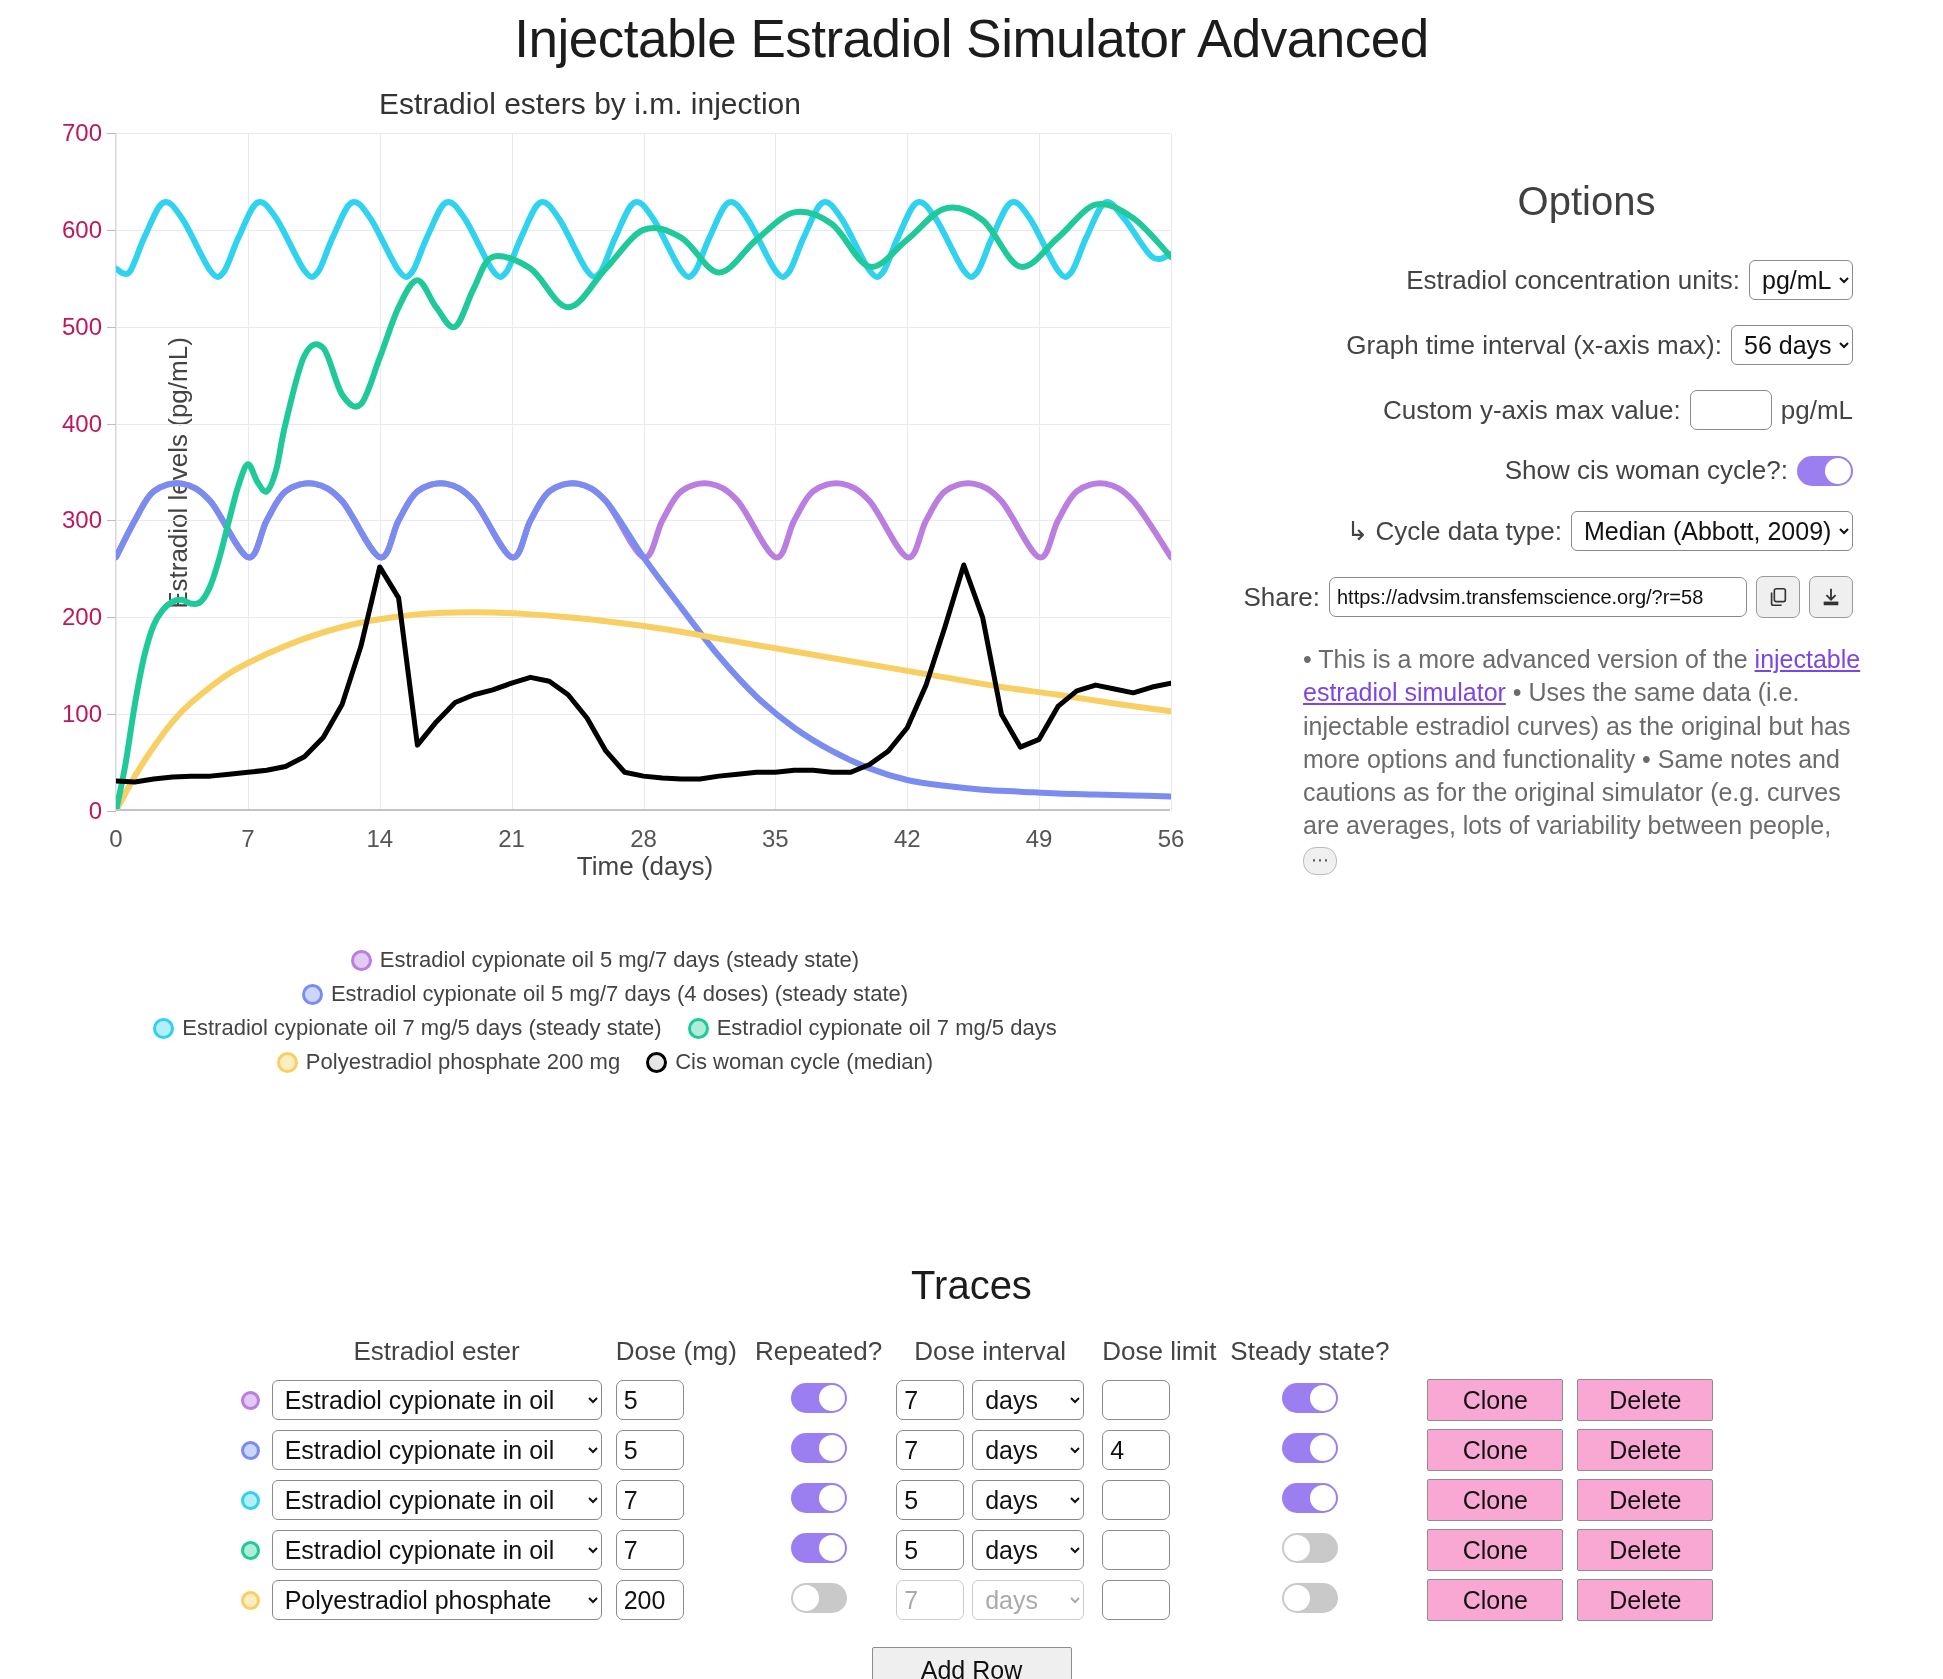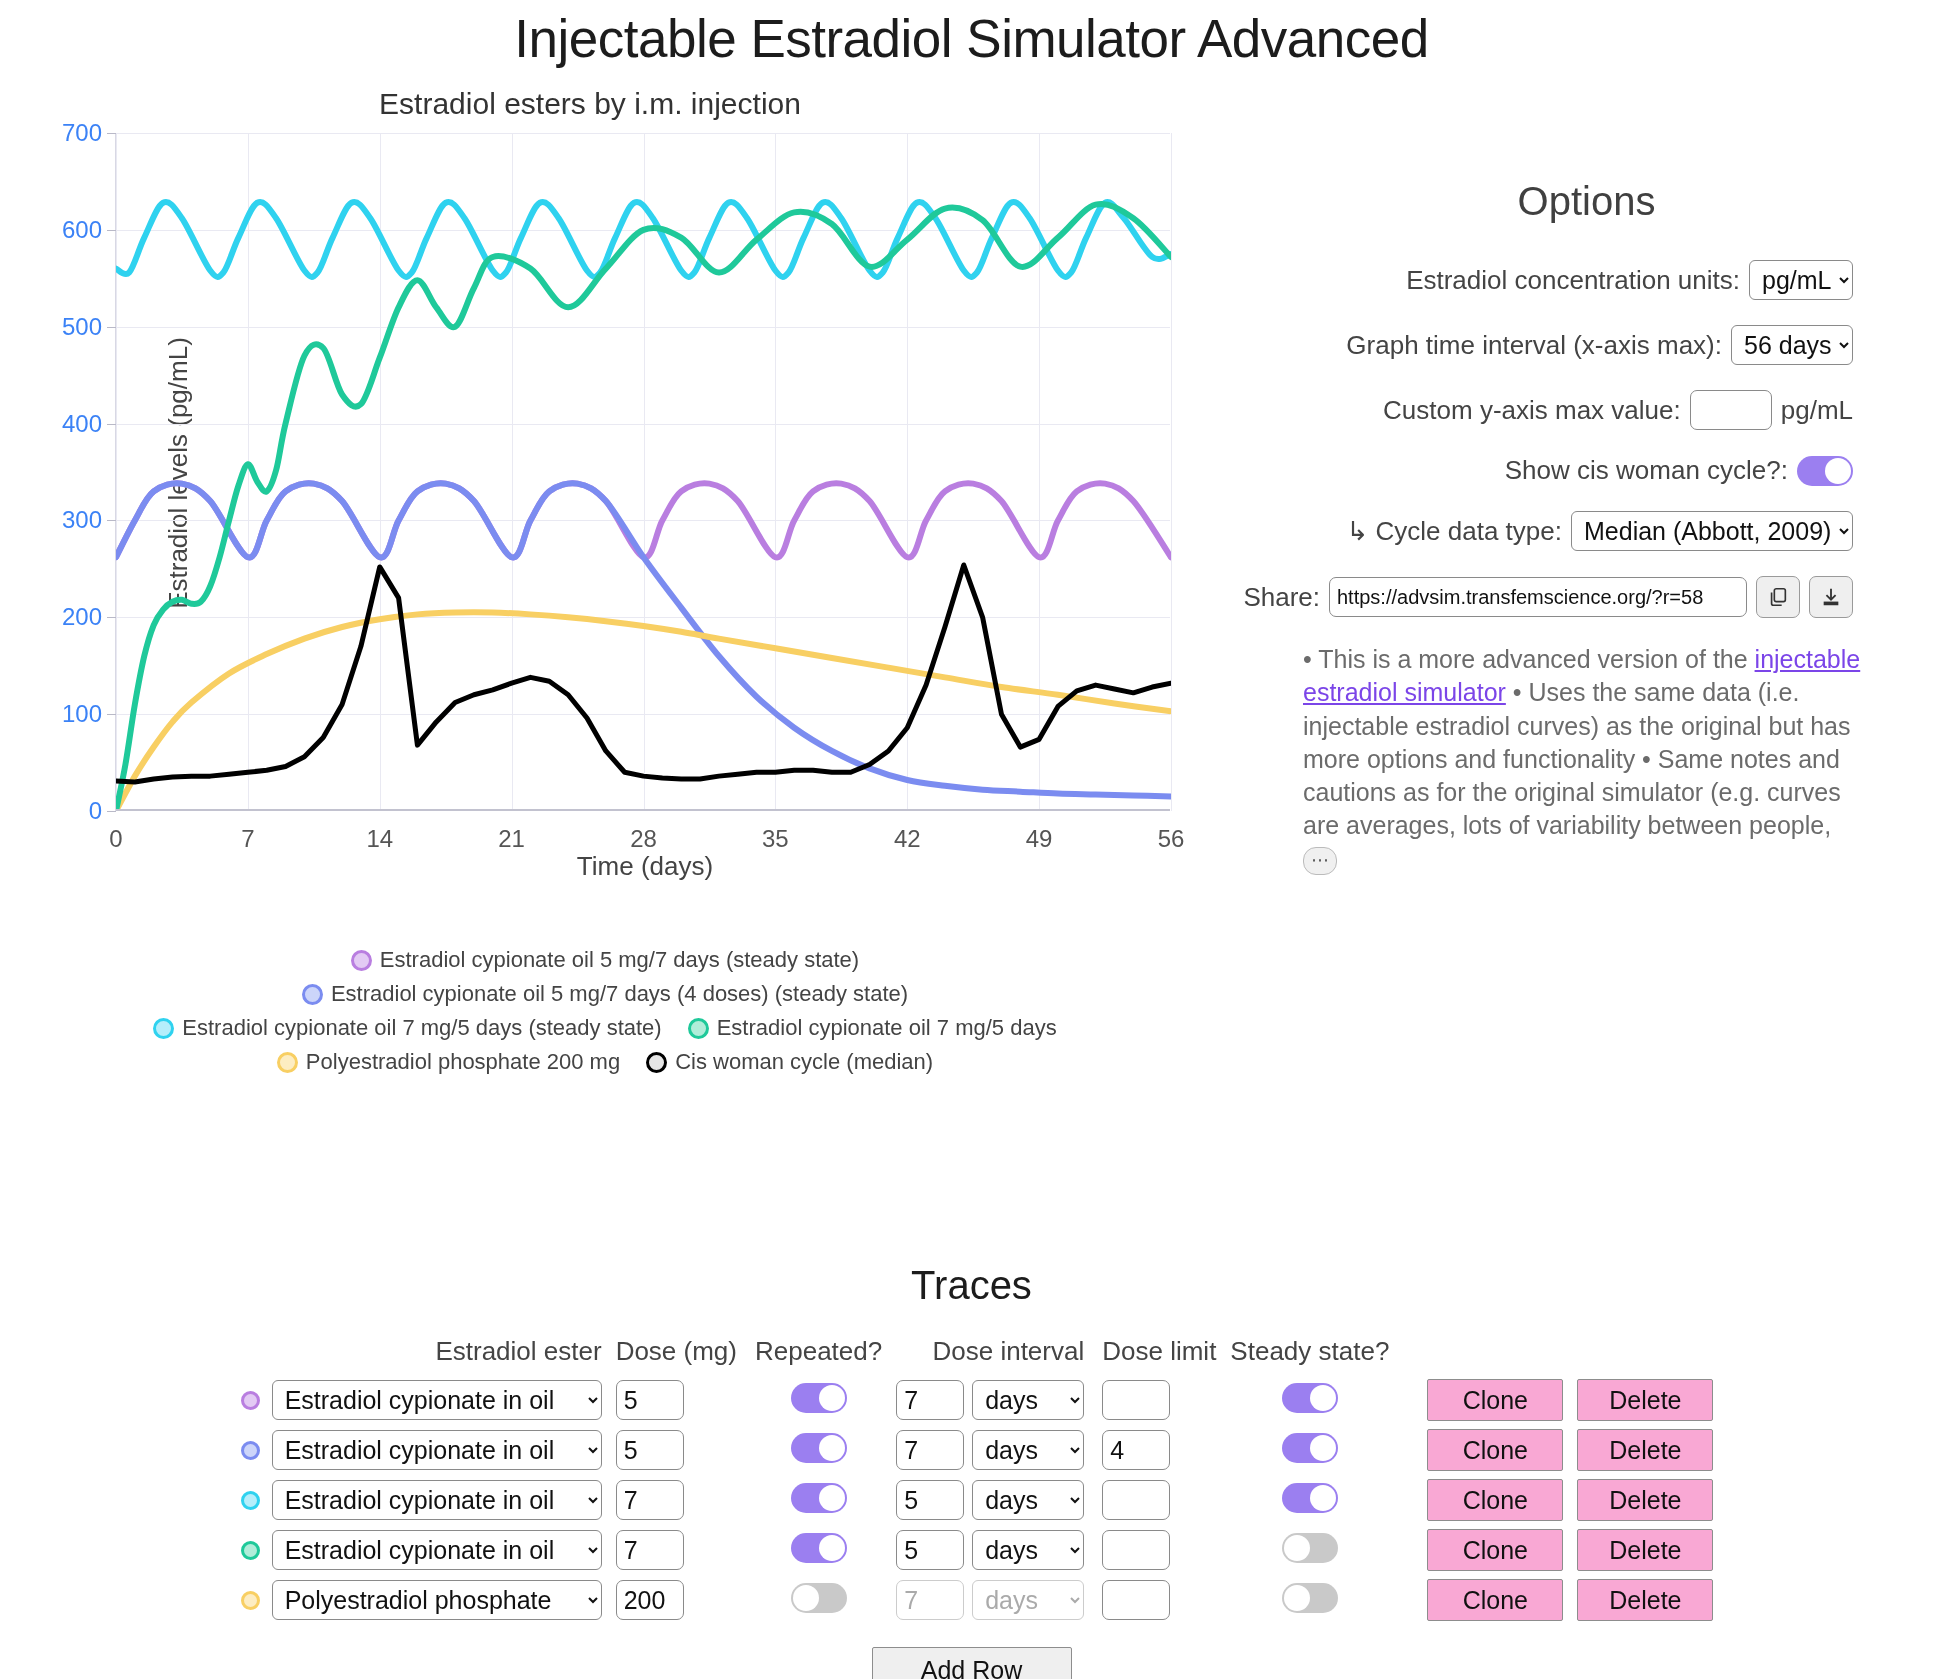--- a/index.html
+++ b/index.html
@@ -51,21 +51,21 @@
     width: 1055px;
     height: 678px;
     border-left: 1px solid #d8d8e4;
   }
   .ytick {
     position: absolute;
     right: 100%;
     transform: translateY(-50%);
     padding-right: 14px;
     font-size: 24px;
-    color: #3b82f6;
+    color: #be185d;
     white-space: nowrap;
   }
   .ytick::after {
     content: "";
     position: absolute;
     right: 0; top: 50%;
     width: 9px; height: 1px;
     background: #b9b9c8;
   }
   .gridline-h {
@@ -252,21 +252,21 @@
     margin: 0 0 28px 0;
   }
   #traces-table {
     margin: 0 auto;
     border-collapse: collapse;
   }
   #traces-table th {
     font-size: 26px;
     font-weight: 400;
     color: #444;
-    text-align: right;
+    text-align: center;
     padding: 0 0 8px 0;
   }
   #traces-table td { padding: 4px 0; vertical-align: middle; }
   .col-dot { width: 42px; }
   .trace-dot {
     width: 19px; height: 19px;
     border-radius: 50%;
     border: 3px solid #000;
     margin-left: 11px;
   }

